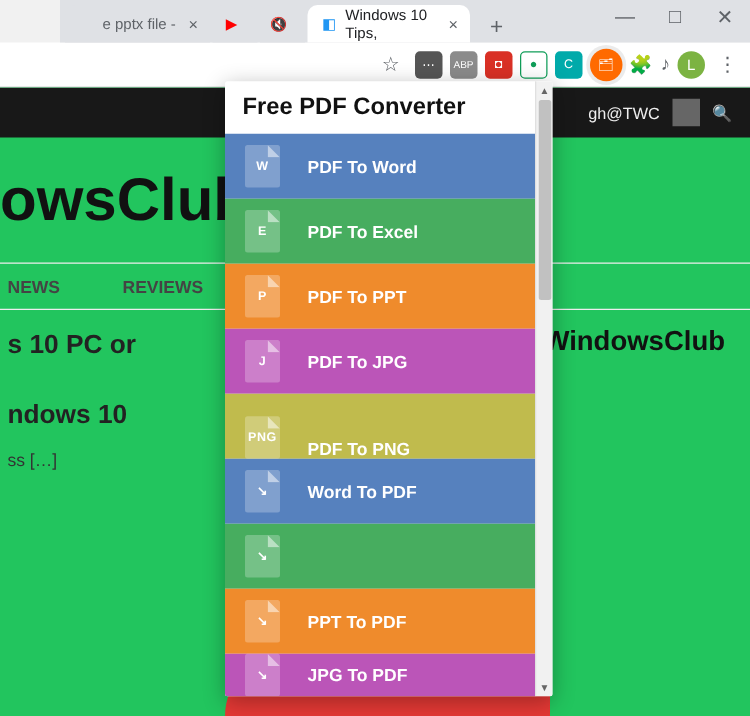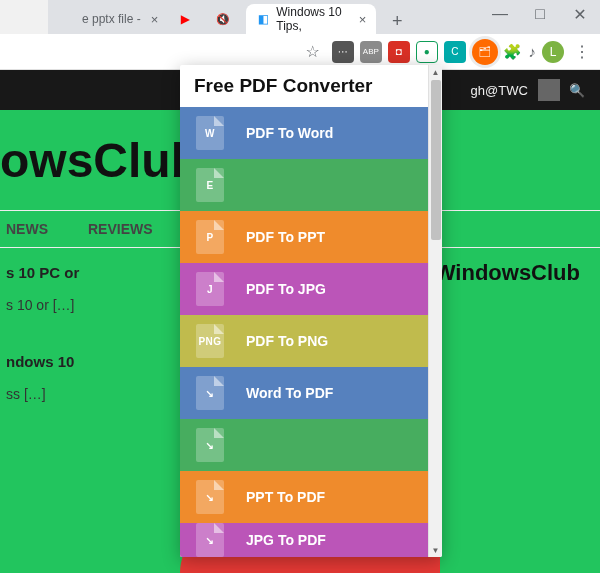--- a/index.html
+++ b/index.html
@@ -85,22 +85,22 @@
   .site-top-bar{
     height:40px;background:#181818;color:#eee;font-size:13px;
     display:flex;align-items:center;justify-content:flex-end;padding:0 14px;gap:10px;
   }
   .site-avatar{width:22px;height:22px;background:#666;}
   .site-logo-row{
     display:flex;align-items:center;justify-content:flex-start;
     height:100px; padding-left:0;
     font-size:48px;font-weight:700;color:#111;
   }
-  .nav-row{display:flex;gap:40px;font-size:14px;font-weight:700;color:#444;padding:10px 6px;border-top:1px solid #eee;border-bottom:1px solid #eee;}
-  .article-line{font-size:15px;font-weight:700;color:#222;padding:16px 6px 16px 6px;}
+  .nav-row{display:flex;gap:50px;font-size:14px;font-weight:700;color:#444;padding:10px 6px;border-top:1px solid #eee;border-bottom:1px solid #eee;}
+  .article-line{font-size:21px;font-weight:700;color:#222;padding:16px 6px 16px 6px;}
   .article-sub{font-size:14px;color:#333;padding:0 6px 24px 6px;}
   .watermark{
     position:absolute; right:20px; top:190px;
     font-size:22px;font-weight:600;color:#111;
     display:flex;align-items:center;gap:6px;
   }
   .watermark-logo{ width:26px;height:26px;
     background:linear-gradient(135deg,#00a4ef 0 50%,#ffb900 50% 100%);
     transform:rotate(10deg);}
   
@@ -144,21 +144,21 @@
   }
   .conv-row .file-icon::before{
     content:"";position:absolute;top:0;right:0;
     width:10px;height:10px;background:rgba(255,255,255,0.5);
     clip-path:polygon(0 0,100% 100%,0 100%);
   }
   .conv-row.blue   {background:#5681be;}
   .conv-row.green  {background:#47ad5f;}
   .conv-row.orange {background:#ef8b2c;}
   .conv-row.purple {background:#bb55b8;}
-  .conv-row.olive  {background:#c0bb4d;}
+  .conv-row.olive  {background:#c0bb4d;align-items:flex-end;}
   
   .red-corner{position:absolute;bottom:0;right:160px;width:260px;height:50px;background:#e53935;border-top-left-radius:60px;z-index:2;}
 </style>
 </head>
 <body>
 
 <div class="title-bar">
   <div class="tab">
     <span class="tab-favicon"></span>
     <span>e pptx file -</span>
@@ -231,40 +231,40 @@
   </div>
   <div class="site-logo-row">
     <span>owsClub</span>
   </div>
   <div class="nav-row">
     <span>NEWS</span>
     <span>REVIEWS</span>
     <span>V</span>
   </div>
   <div class="article-line">s 10 PC or</div>
-  <div class="article-sub">s 10 or […]</div>
   <div class="article-line">ndows 10</div>
   <div class="article-sub">ss […]</div>
   <div class="watermark">
     <div class="watermark-logo"></div>
     <span>TheWindowsClub</span>
   </div>
   <div class="red-corner"></div>
 </div>
 
 <div class="ext-popup">
   <div class="ext-popup-inner">
     <div class="popup-title">Free PDF Converter</div>
     <div id="conv-rows">
         <div class="conv-row blue">
           <div class="file-icon">W</div>
           <span>PDF To Word</span>
         </div>
         <div class="conv-row green">
           <div class="file-icon">E</div>
+          <span>PDF To Excel</span>
         </div>
         <div class="conv-row orange">
           <div class="file-icon">P</div>
           <span>PDF To PPT</span>
         </div>
         <div class="conv-row purple">
           <div class="file-icon">J</div>
           <span>PDF To JPG</span>
         </div>
         <div class="conv-row olive">

